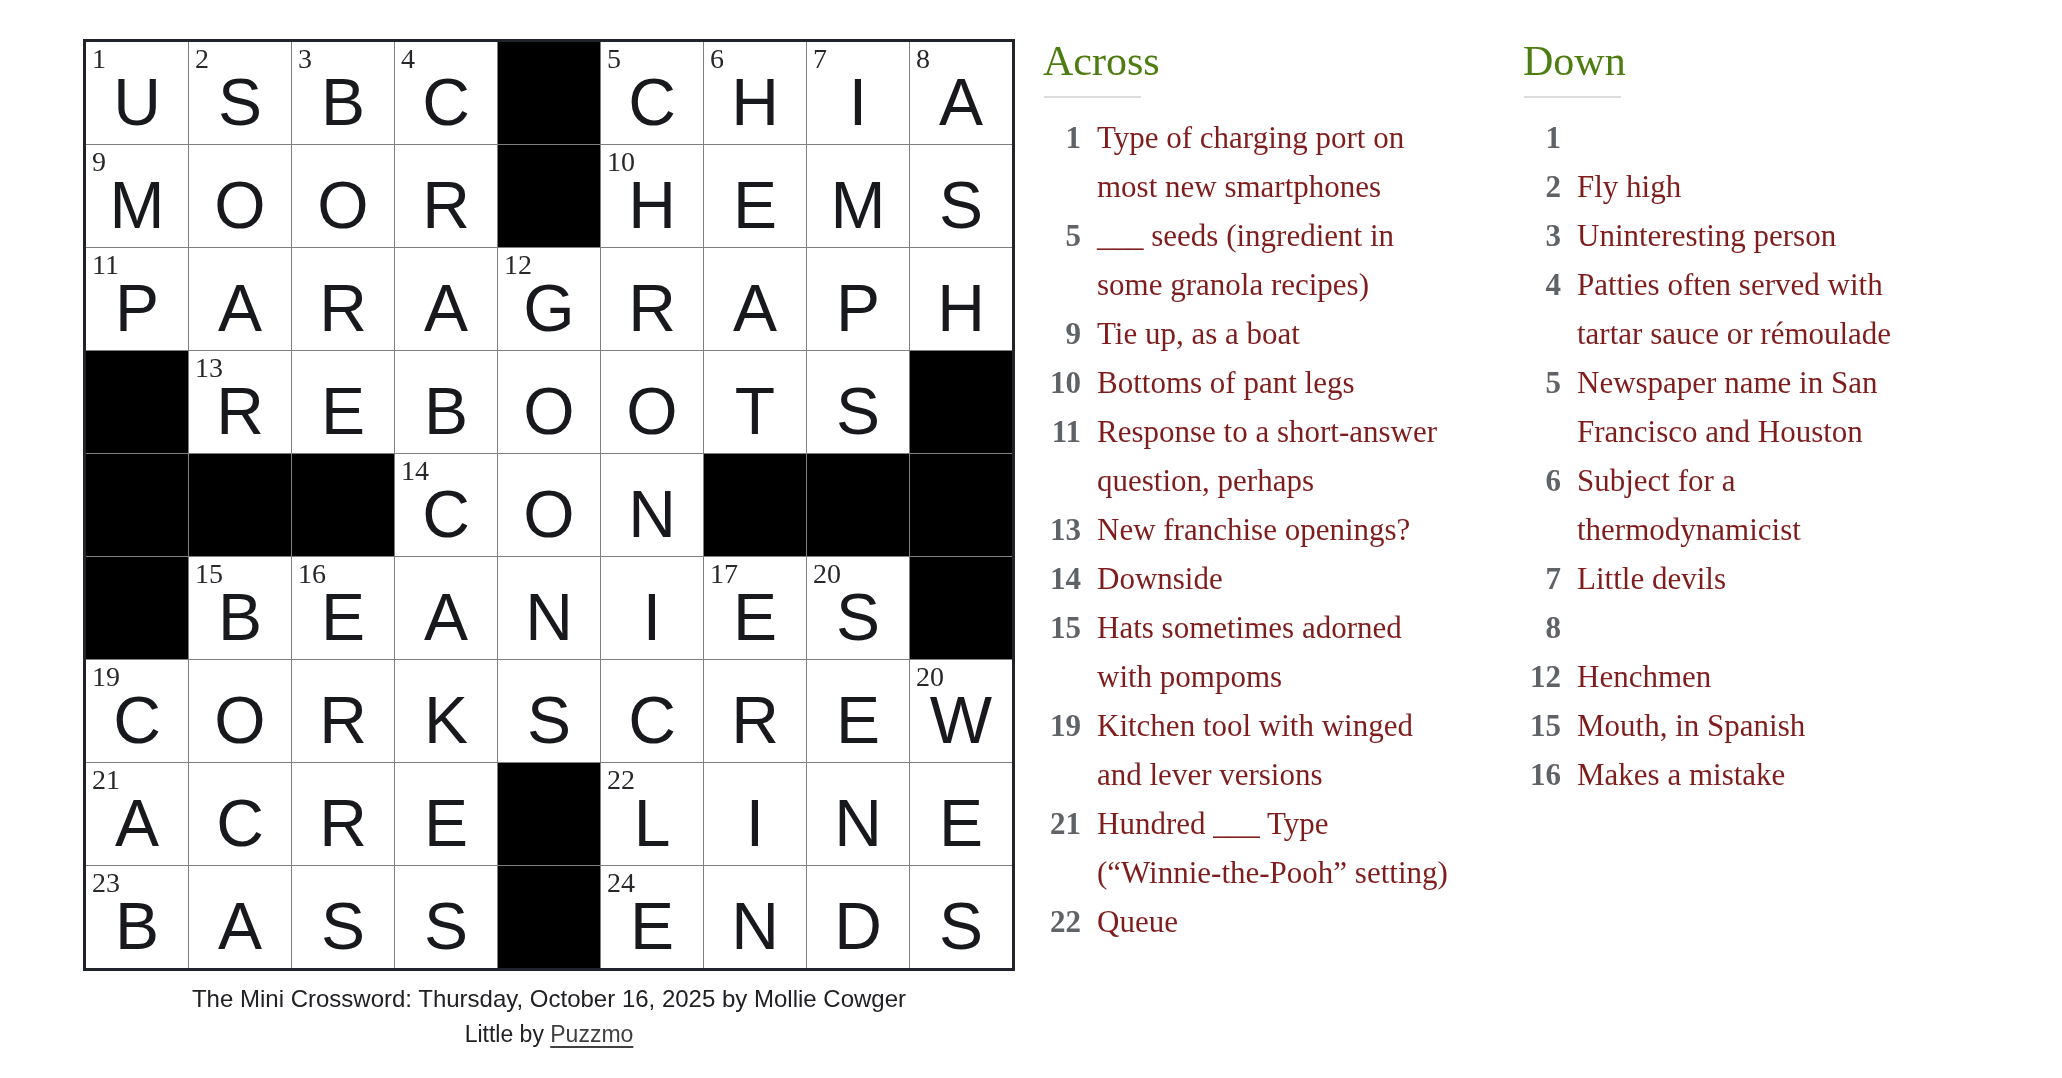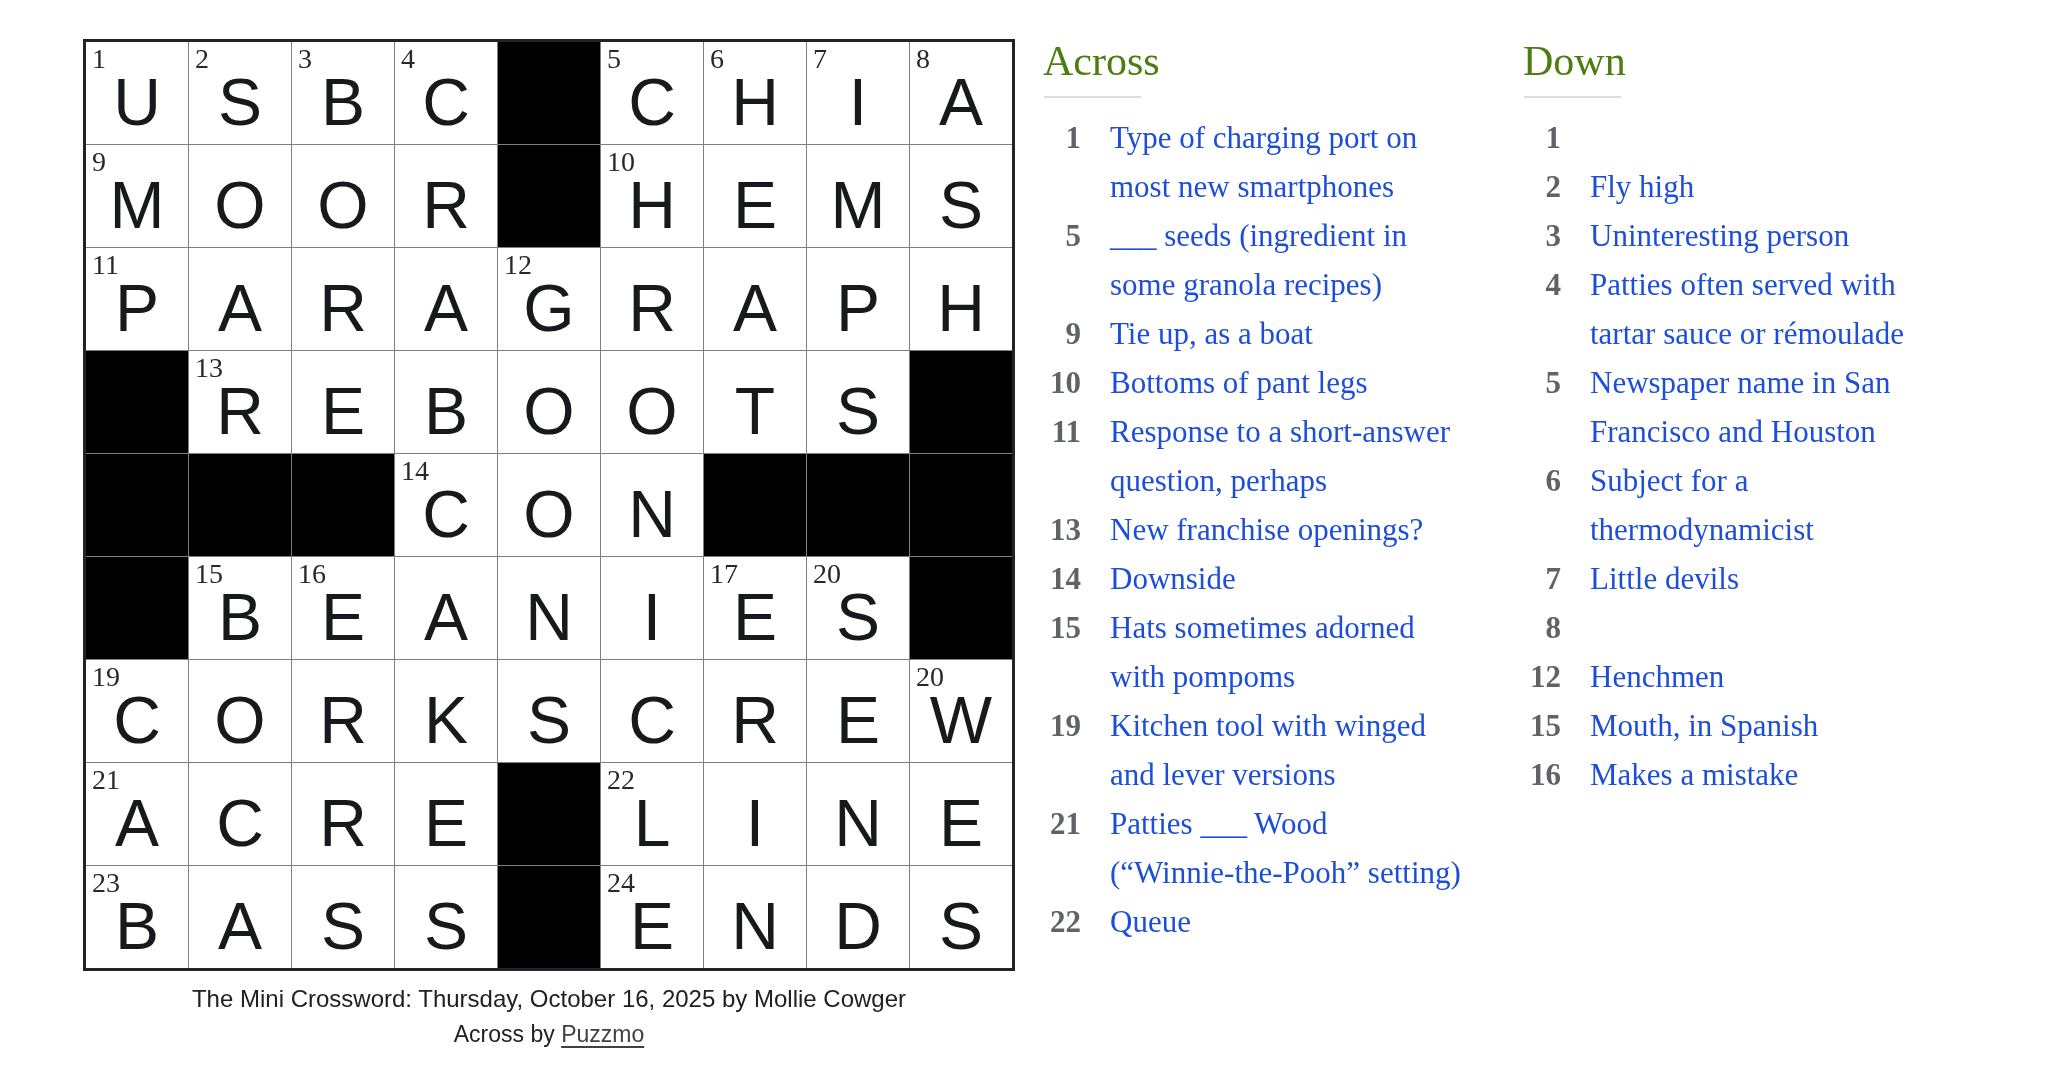--- a/index.html
+++ b/index.html
@@ -84,24 +84,24 @@
   .clue .cnum {
     flex: none;
     width: 38px;
     text-align: right;
     font-weight: 700;
     font-size: 31px;
     line-height: 49px;
     color: #5f6368;
   }
   .clue .ctext {
-    margin-left: 29px;
+    margin-left: 16px;
     font-size: 31px;
     line-height: 49px;
-    color: #1d4ed8;
+    color: #7f1d1d;
     white-space: pre-line;
   }
   
   .footer {
     position: absolute;
     left: 83px;
     top: 984px;
     width: 932px;
     text-align: center;
     color: #202124;
@@ -409,21 +409,21 @@
           <span class="ctext">Hats sometimes adorned
 with pompoms</span>
         </div>
         <div class="clue">
           <span class="cnum">19</span>
           <span class="ctext">Kitchen tool with winged
 and lever versions</span>
         </div>
         <div class="clue">
           <span class="cnum">21</span>
-          <span class="ctext">Patties ___ Wood
+          <span class="ctext">Hundred ___ Type
 (“Winnie-the-Pooh” setting)</span>
         </div>
         <div class="clue">
           <span class="cnum">22</span>
           <span class="ctext">Queue</span>
         </div>
       </div>
   </div>
 
   <div class="clue-col down">
@@ -473,16 +473,16 @@
         </div>
         <div class="clue">
           <span class="cnum">16</span>
           <span class="ctext">Makes a mistake</span>
         </div>
       </div>
   </div>
 
   <div class="footer">
     <div class="caption">The Mini Crossword: Thursday, October 16, 2025 by Mollie Cowger</div>
-    <div class="powered"><span>Across by </span><a>Puzzmo</a></div>
+    <div class="powered"><span>Little by </span><a>Puzzmo</a></div>
   </div>
 
 </div>
 
 </body></html>

